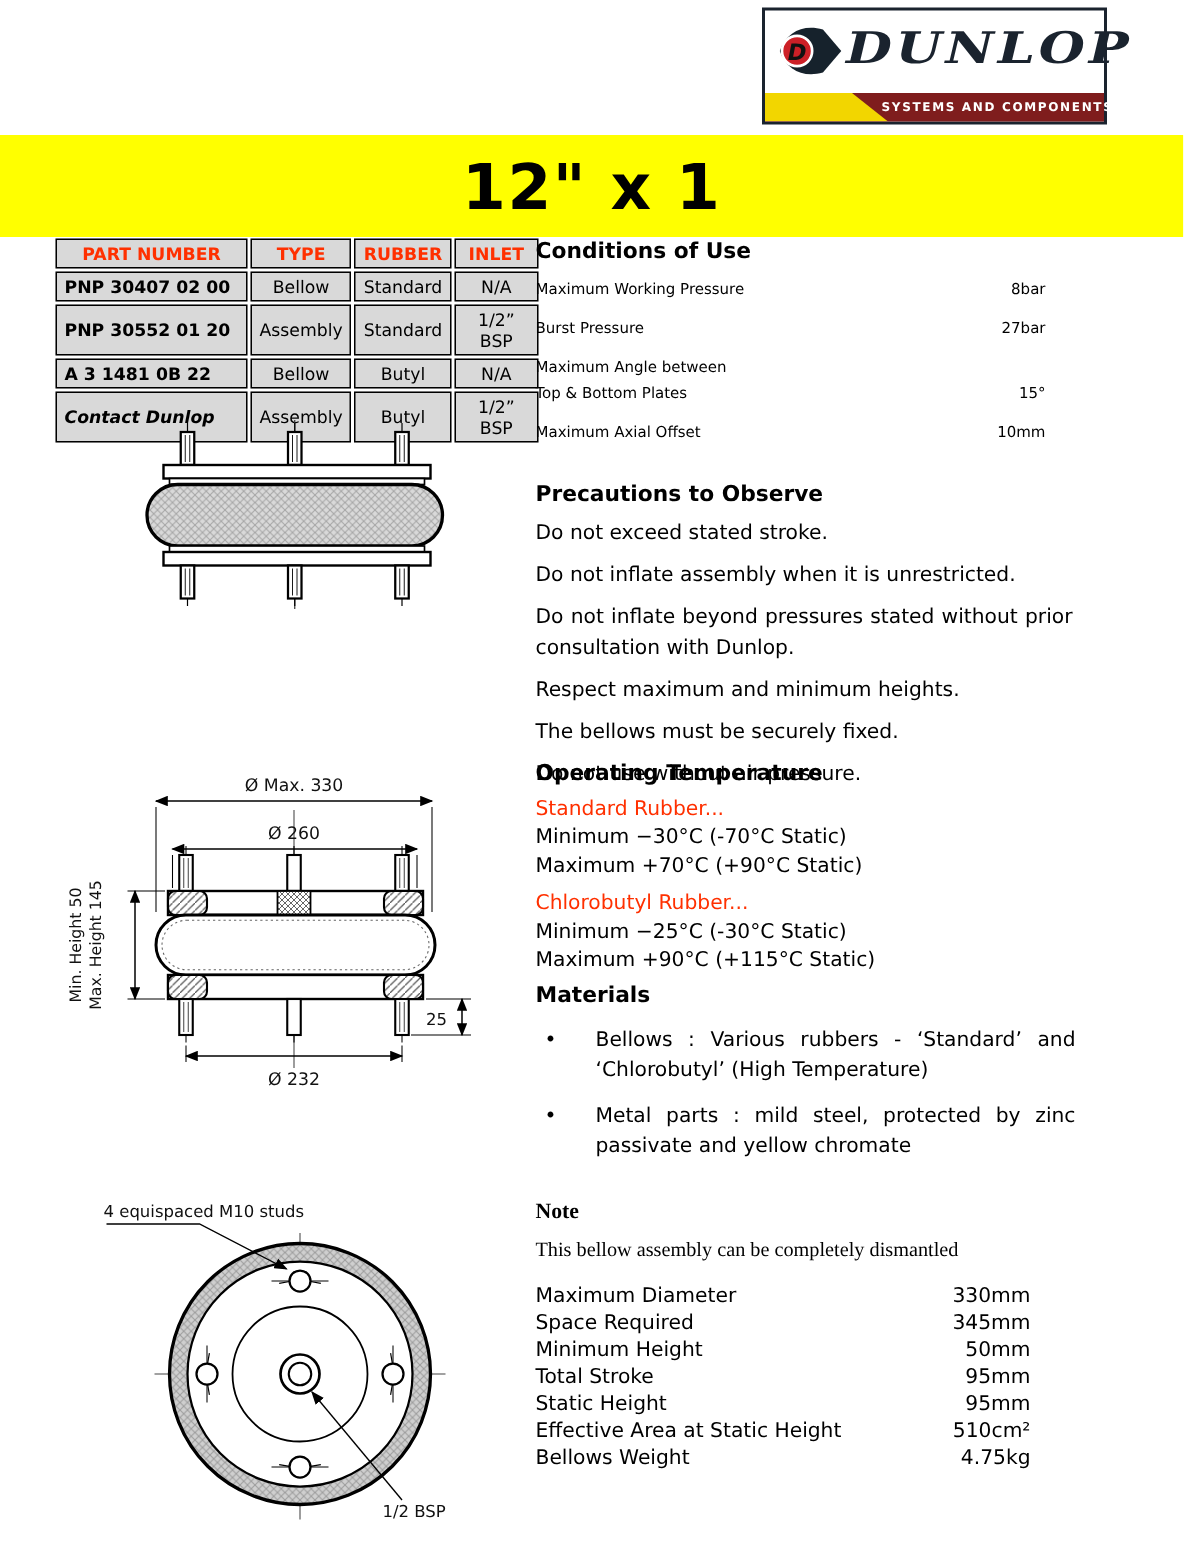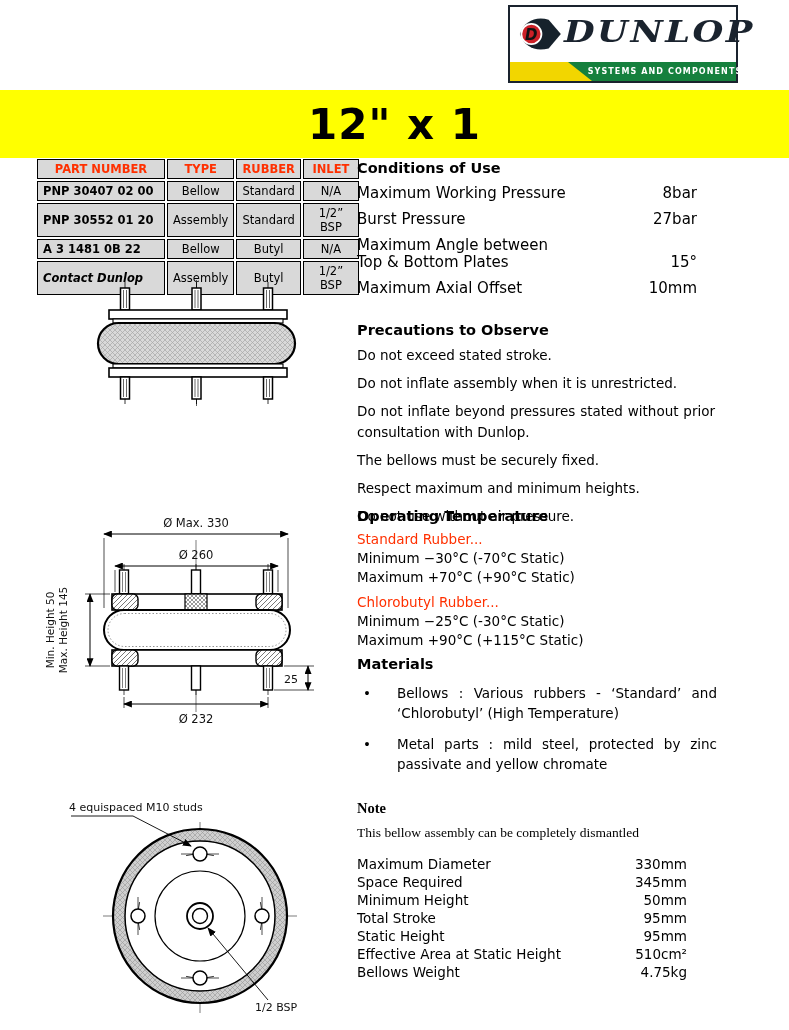--- a/index.html
+++ b/index.html
@@ -7,21 +7,21 @@
         font-family:"DejaVu Sans",sans-serif;color:#000;}
 
   
   .logo-box{position:absolute;left:508px;top:5px;width:230px;height:78px;
             border:2px solid #1a232e;background:#fff;box-sizing:border-box;}
   .logo-top{position:relative;height:53px;}
   .flying-d{position:absolute;left:7px;top:6px;width:46px;height:42px;}
   .brand{position:absolute;left:54px;top:8px;font-family:"DejaVu Serif",serif;
          font-style:italic;font-weight:bold;font-size:29px;letter-spacing:2px;
          color:#1a232e;transform:scaleX(1.22);transform-origin:left center;white-space:nowrap;}
-  .logo-strip{position:absolute;left:0;right:0;bottom:0;height:19px;background:#15803d;}
+  .logo-strip{position:absolute;left:0;right:0;bottom:0;height:19px;background:#7f1d1d;}
   .strip-yellow{position:absolute;left:0;top:0;bottom:0;width:86px;background:#f2d600;
                 clip-path:polygon(0 0,58px 0,82px 100%,0 100%);}
   .tagline{position:absolute;left:88px;right:4px;top:0;height:100%;display:flex;
            align-items:center;justify-content:center;color:#fff;font-size:8px;
            font-weight:bold;letter-spacing:1.1px;white-space:nowrap;}
 
   
   .banner{position:absolute;left:0;top:90px;width:789px;height:68px;background:#ffff00;
           display:flex;align-items:center;justify-content:center;}
   .banner span{font-size:42px;font-weight:bold;letter-spacing:1px;}
@@ -35,21 +35,21 @@
   .parts td.pn{font-weight:bold;text-align:left;}
   .parts tr.contact td.pn{font-style:italic;}
 
   
   .sec{position:absolute;left:357px;width:360px;}
   .sec h3{font-size:14.5px;font-weight:bold;margin:0;}
   .red{color:#ff3000;}
 
   .sec-conditions{top:160px;}
   .cond-row{display:flex;justify-content:space-between;align-items:flex-end;
-            margin-top:9px;font-size:15px;width:340px;line-height:17px;}
+            margin-top:9px;font-size:10px;width:340px;line-height:17px;}
   .cond-row .l1,.cond-row .l2{display:block;}
 
   .sec-precautions{top:322px;}
   .sec-precautions p{margin:7px 0 0;font-size:13.5px;line-height:21px;
                      text-align:justify;width:358px;}
 
   .sec-optemp{top:508px;}
   .sec-optemp p{margin:0;font-size:13.5px;line-height:19px;}
   .sec-optemp p.grp{margin-top:6px;}
 
@@ -153,22 +153,22 @@
       <span>Maximum Axial Offset</span>
       <span>10mm</span>
     </div>
   </div>
 
   <div class="sec sec-precautions">
     <h3>Precautions to Observe</h3>
     <p>Do not exceed stated stroke.</p>
     <p>Do not inflate assembly when it is unrestricted.</p>
     <p>Do not inflate beyond pressures stated without prior consultation with Dunlop.</p>
+    <p>Respect maximum and minimum heights.</p>
     <p>The bellows must be securely fixed.</p>
-    <p>Respect maximum and minimum heights.</p>
     <p>Do not use without air pressure.</p>
   </div>
 
   <div class="sec sec-optemp">
     <h3>Operating Temperature</h3>
     <p class="grp red">Standard Rubber...</p>
     <p>Minimum  −30°C (-70°C Static)</p>
     <p>Maximum +70°C (+90°C Static)</p>
     <p class="grp red">Chlorobutyl Rubber...</p>
     <p>Minimum  −25°C (-30°C Static)</p>

